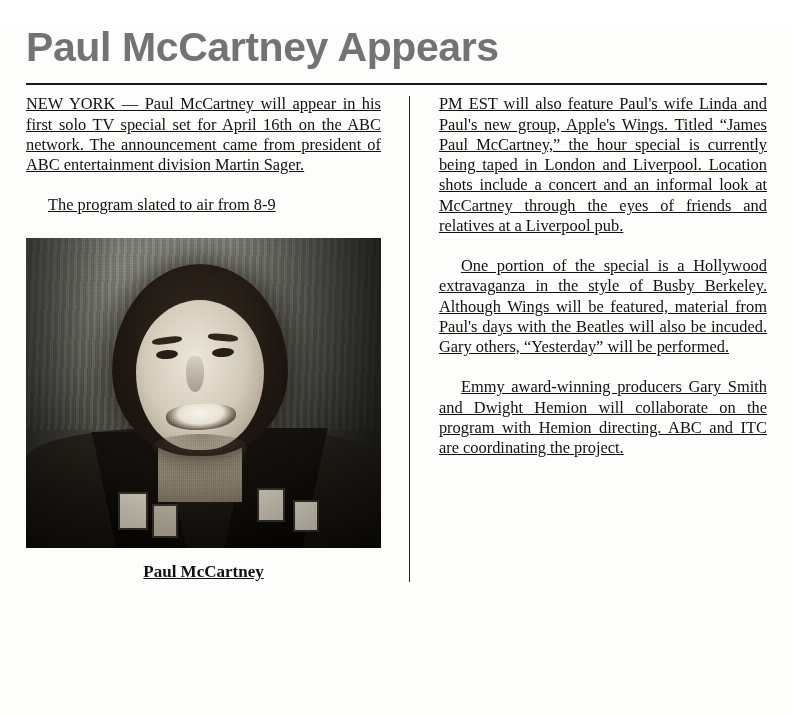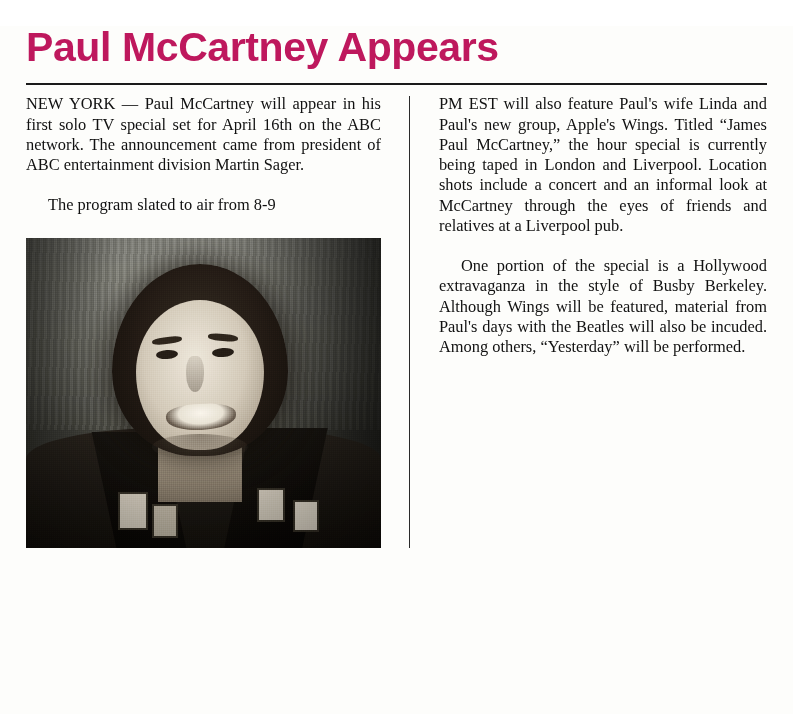--- a/index.html
+++ b/index.html
@@ -22,36 +22,37 @@
     padding: 0;
     box-sizing: border-box;
   }
   .headline {
     margin: 26px 24px 0 26px;
     font-family: "Liberation Sans", sans-serif;
     font-weight: bold;
     font-size: 41px;
     line-height: 1.06;
     letter-spacing: -0.4px;
-    color: #be185d;
+    color: #737373;
   }
   .headline .line {
     display: block;
     white-space: nowrap;
   }
   .rule {
     margin: 14px 26px 0 26px;
     border-top: 2px solid #1a1a1a;
     height: 0;
   }
   .columns {
     position: relative;
     margin: 9px 26px 0 26px;
     display: flex;
     gap: 12px;
+    text-decoration: underline;
   }
   .col {
     box-sizing: border-box;
   }
   .col-left {
     width: 371px;
     padding-right: 16px;
   }
   .col-divider {
     width: 1px;
@@ -266,24 +267,26 @@
           <div class="brow-l"></div>
           <div class="brow-r"></div>
           <div class="eye-l"></div>
           <div class="eye-r"></div>
           <div class="nose"></div>
           <div class="mouth"></div>
           <div class="chin-shadow"></div>
           <div class="grain"></div>
           <div class="vignette"></div>
         </div>
+        <div class="caption">Paul McCartney</div>
       </div>
     </div>
 
     <div class="col-divider"></div>
 
     <div class="col col-right">
       <p class="body">PM EST will also feature Paul's wife Linda and Paul's new group, Apple's Wings. Titled “James Paul McCartney,” the hour special is currently being taped in London and Liverpool. Location shots include a concert and an informal look at McCartney through the eyes of friends and relatives at a Liverpool pub.</p>
-      <p class="body indent">One portion of the special is a Hollywood extravaganza in the style of Busby Berkeley. Although Wings will be featured, material from Paul's days with the Beatles will also be incuded. Among others, “Yesterday” will be performed.</p>
+      <p class="body indent">One portion of the special is a Hollywood extravaganza in the style of Busby Berkeley. Although Wings will be featured, material from Paul's days with the Beatles will also be incuded. Gary others, “Yesterday” will be performed.</p>
+      <p class="body indent">Emmy award-winning producers Gary Smith and Dwight Hemion will collaborate on the program with Hemion directing. ABC and ITC are coordinating the project.</p>
     </div>
 
   </div>
 </div>
 
 </body></html>

